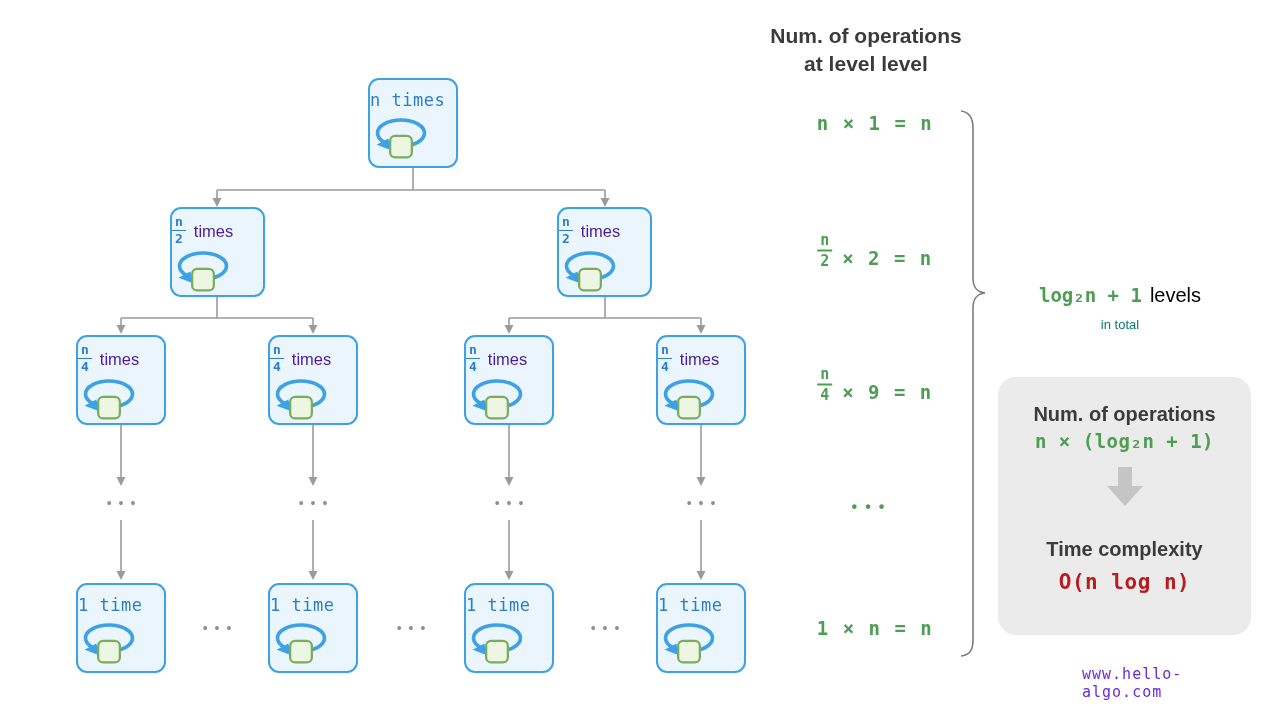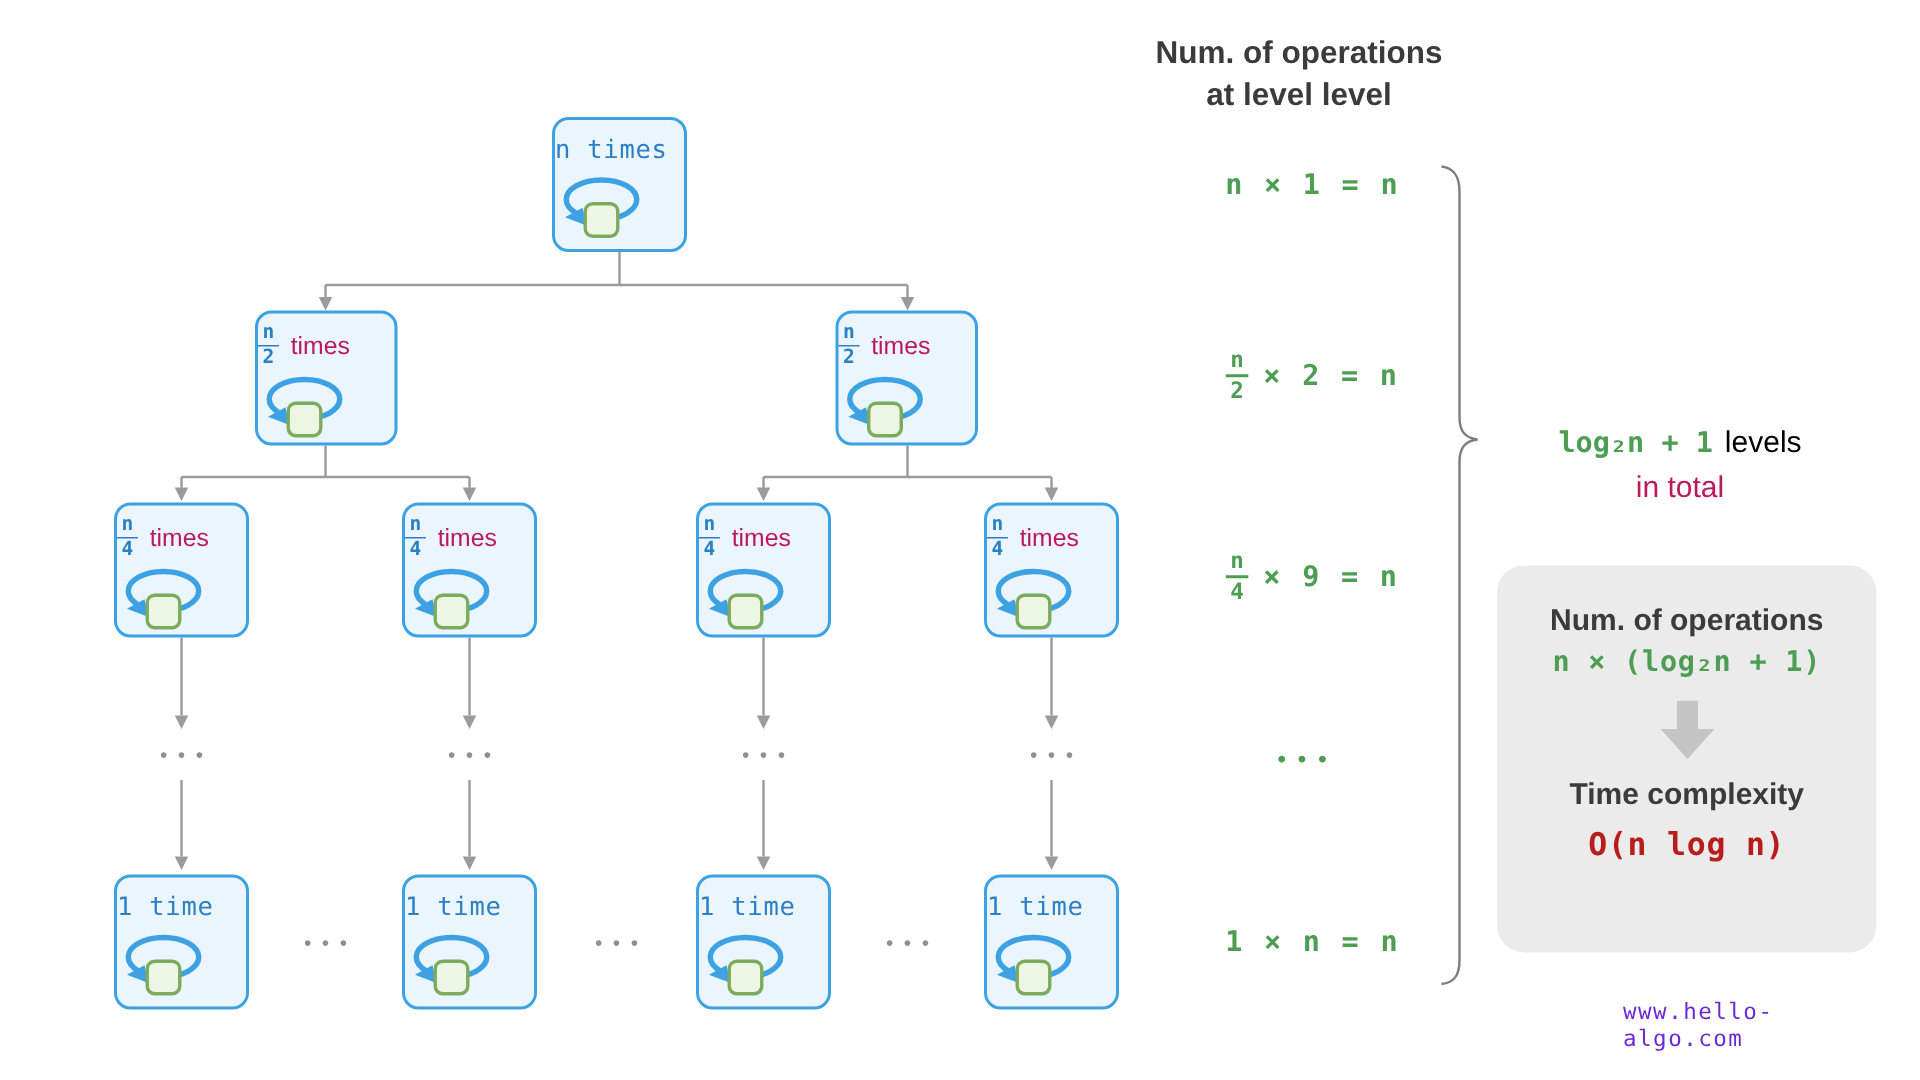--- a/index.html
+++ b/index.html
@@ -12,55 +12,55 @@
         border-radius:11px;box-sizing:border-box;display:flex;flex-direction:column;
         align-items:flex-start;z-index:1;}
   .mono-label{margin-top:10px;height:25px;font-family:"DejaVu Sans Mono",monospace;
         font-size:17px;color:#2b80c5;letter-spacing:0.5px;}
   .frac-row{display:flex;align-items:center;gap:8px;margin-top:5px;height:34px;}
   .frac{display:flex;flex-direction:column;align-items:center;
         font-family:"DejaVu Sans Mono",monospace;font-size:13px;font-weight:600;
         color:#2b80c5;line-height:1.12;}
   .fnum{border-bottom:1.5px solid #2b80c5;padding:0 3px;}
   .fden{padding-top:1px;}
-  .ftimes{font-family:"Liberation Sans",sans-serif;font-size:16.5px;color:#be185d;}
+  .ftimes{font-family:"Liberation Sans",sans-serif;font-size:16.5px;color:#4c1d95;}
   .loop-icon{display:block;}
 
   
   .dots{position:absolute;transform:translate(-50%,-50%);z-index:1;
         font-family:"Liberation Sans",sans-serif;color:#8f8f8f;font-size:14px;
         letter-spacing:7px;padding-left:7px;white-space:nowrap;}
   .green-dots{color:#4d9e53;font-size:16px;font-weight:700;letter-spacing:8px;padding-left:8px;}
 
   
   .header{position:absolute;left:866px;top:22px;transform:translateX(-50%);
         text-align:center;font-weight:700;font-size:21px;color:#3b3b3b;line-height:28px;
         white-space:nowrap;z-index:1;}
-  .formula{position:absolute;transform:translate(-50%,-50%);display:flex;align-items:center;
+  .formula{position:absolute;transform:translate(-50%,-50%);display:flex;align-items:flex-end;
         gap:10px;color:#4d9e53;font-family:"DejaVu Sans Mono",monospace;font-weight:700;
         font-size:19px;letter-spacing:1.5px;white-space:pre;z-index:1;}
   .gfrac{display:flex;flex-direction:column;align-items:center;font-size:15px;line-height:1.1;
         letter-spacing:0;}
   .gfnum{border-bottom:2px solid #4d9e53;padding:0 3px 1px;}
   .gfden{padding-top:1px;}
 
   .levels-label{position:absolute;left:1120px;top:310px;transform:translate(-50%,-50%);
         text-align:center;line-height:28px;white-space:nowrap;z-index:1;}
   .ll-green{color:#4d9e53;font-family:"DejaVu Sans Mono",monospace;font-weight:700;font-size:19px;}
   .ll-dark{color:#000000;font-size:20px;margin-left:8px;}
-  .ll-line2{color:#be185d;font-size:20px;}
+  .ll-line2{color:#0f766e;font-size:13px;}
 
   .summary-box{position:absolute;left:998px;top:377px;width:253px;height:258px;
         background:#ebebeb;border-radius:18px;box-sizing:border-box;display:flex;
         flex-direction:column;align-items:center;padding-top:26px;z-index:1;}
   .box-title{font-weight:700;font-size:20px;color:#3b3b3b;}
   .box-formula{margin-top:4px;font-family:"DejaVu Sans Mono",monospace;font-weight:700;
         font-size:19px;color:#4d9e53;letter-spacing:0.5px;}
   .fat-arrow{margin-top:15px;}
-  .box-title-2{margin-top:12px;}
+  .box-title-2{margin-top:31px;}
   .box-complexity{margin-top:9px;font-family:"DejaVu Sans Mono",monospace;font-weight:700;
         font-size:21px;color:#b91c1c;letter-spacing:0.5px;}
 
   .watermark{position:absolute;left:1148px;top:683px;transform:translate(-50%,-50%);
         font-family:"DejaVu Sans Mono",monospace;font-size:15px;color:#6d28d9;
         letter-spacing:1px;z-index:1;}
 </style>
 </head>
 <body>
 

